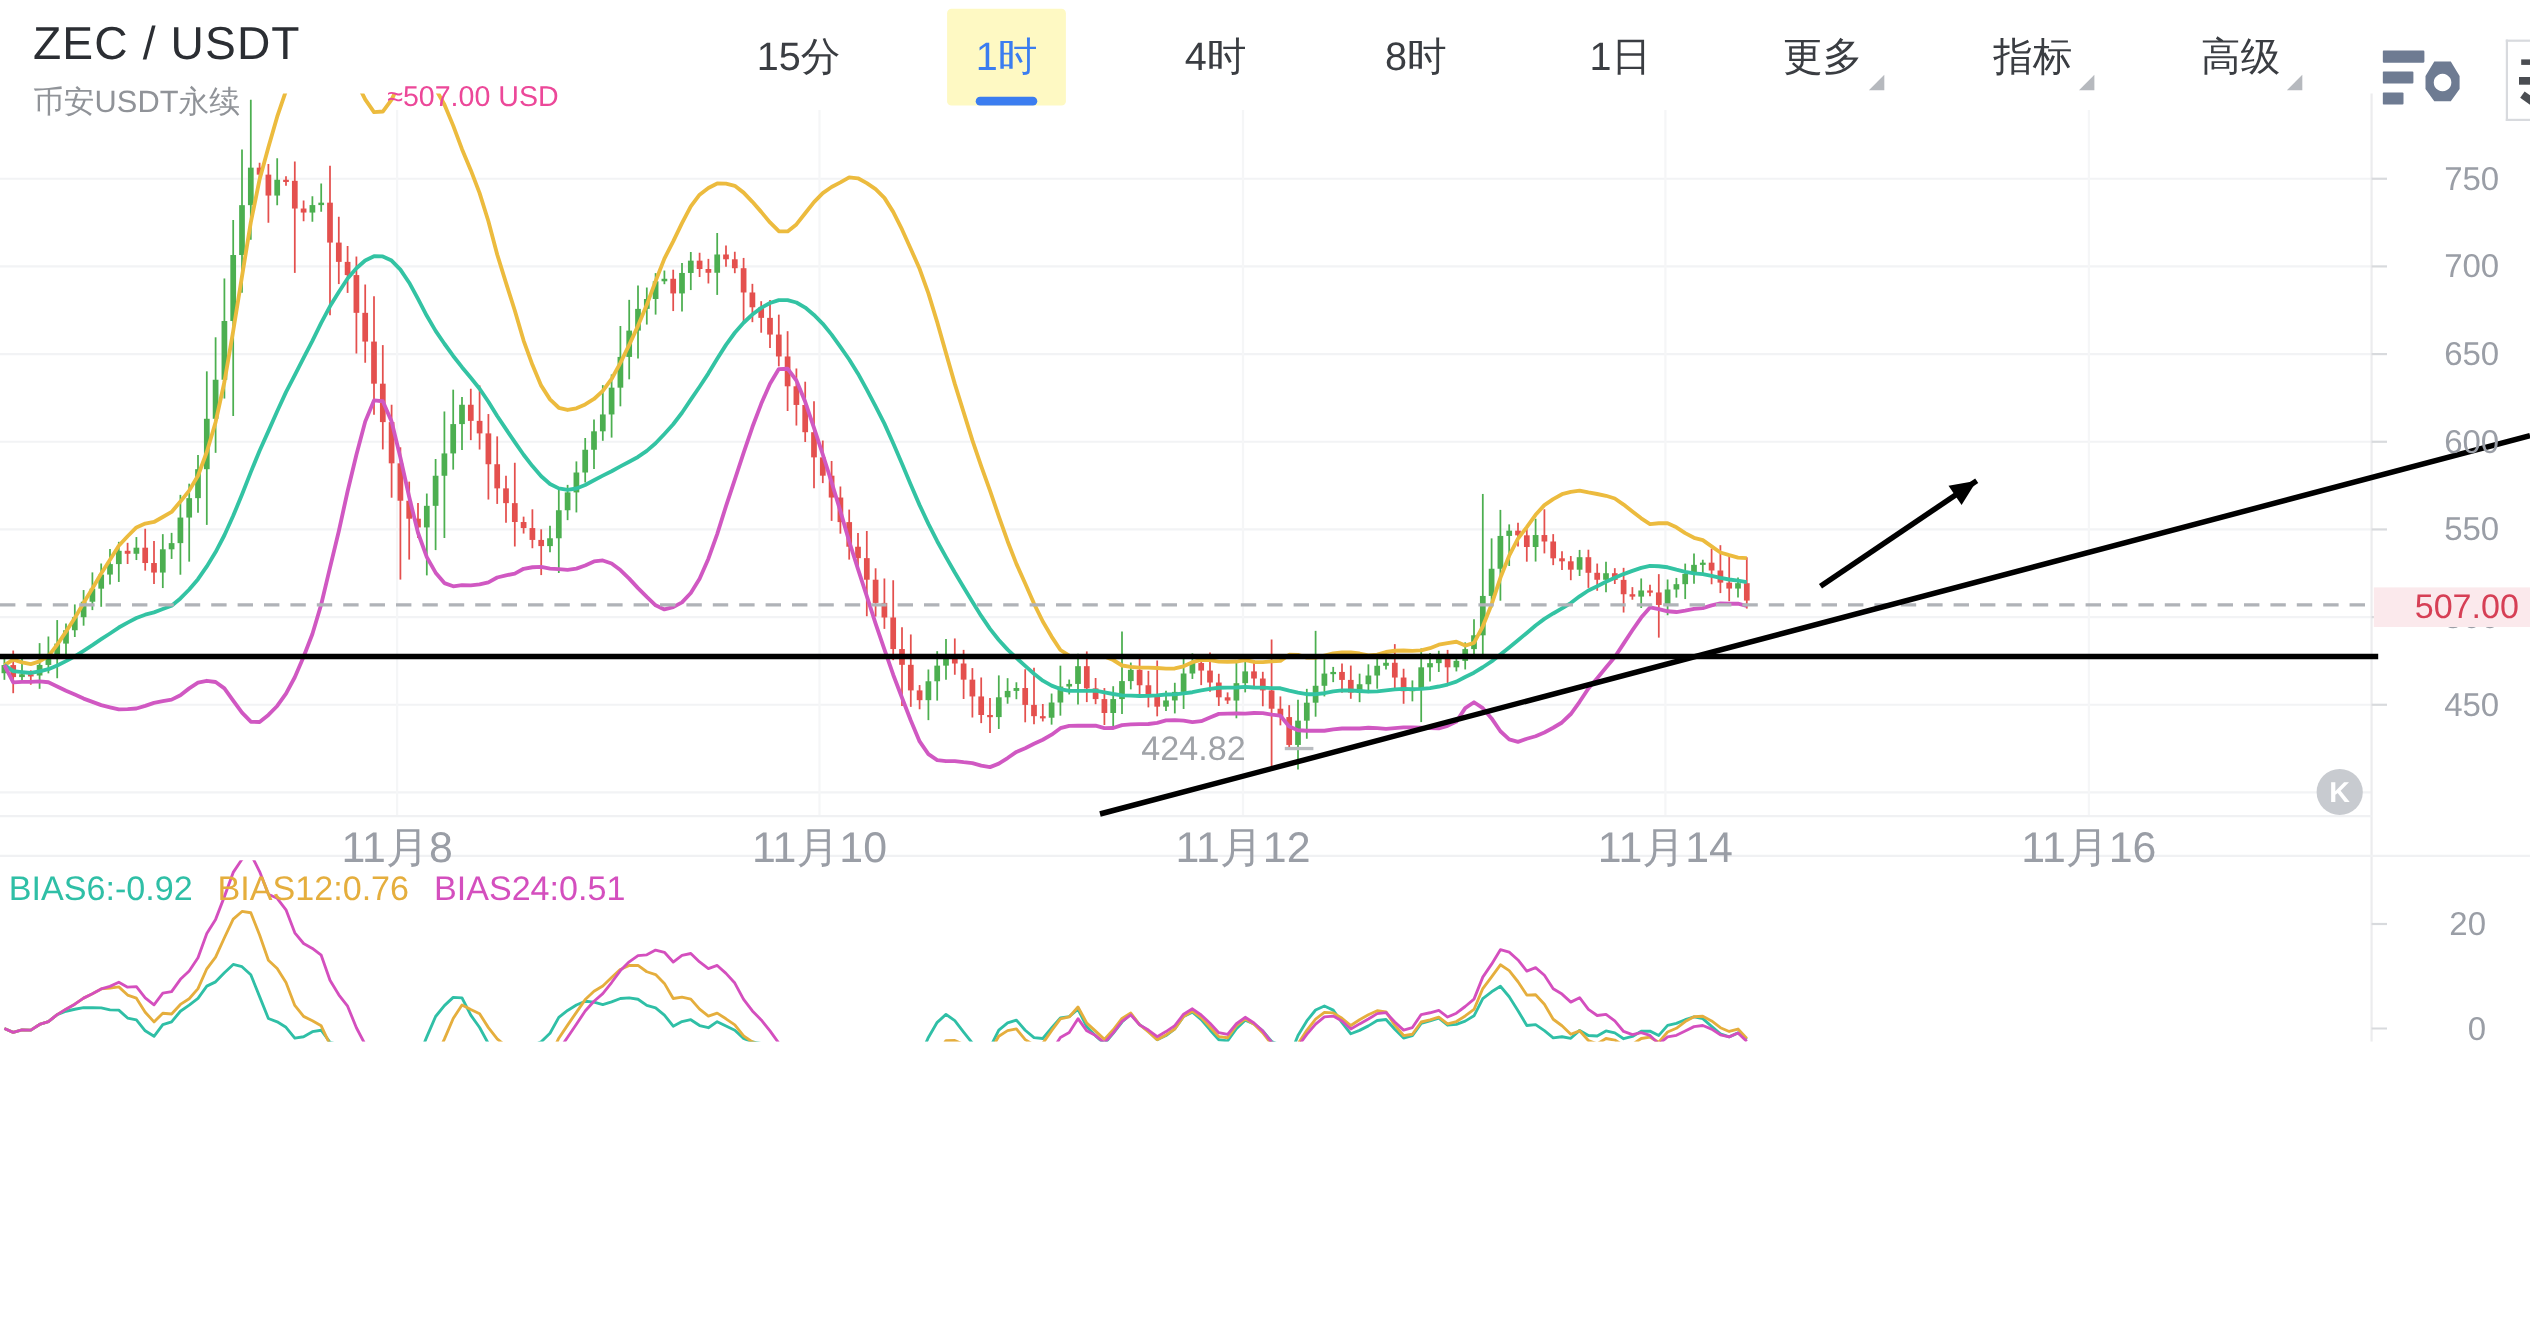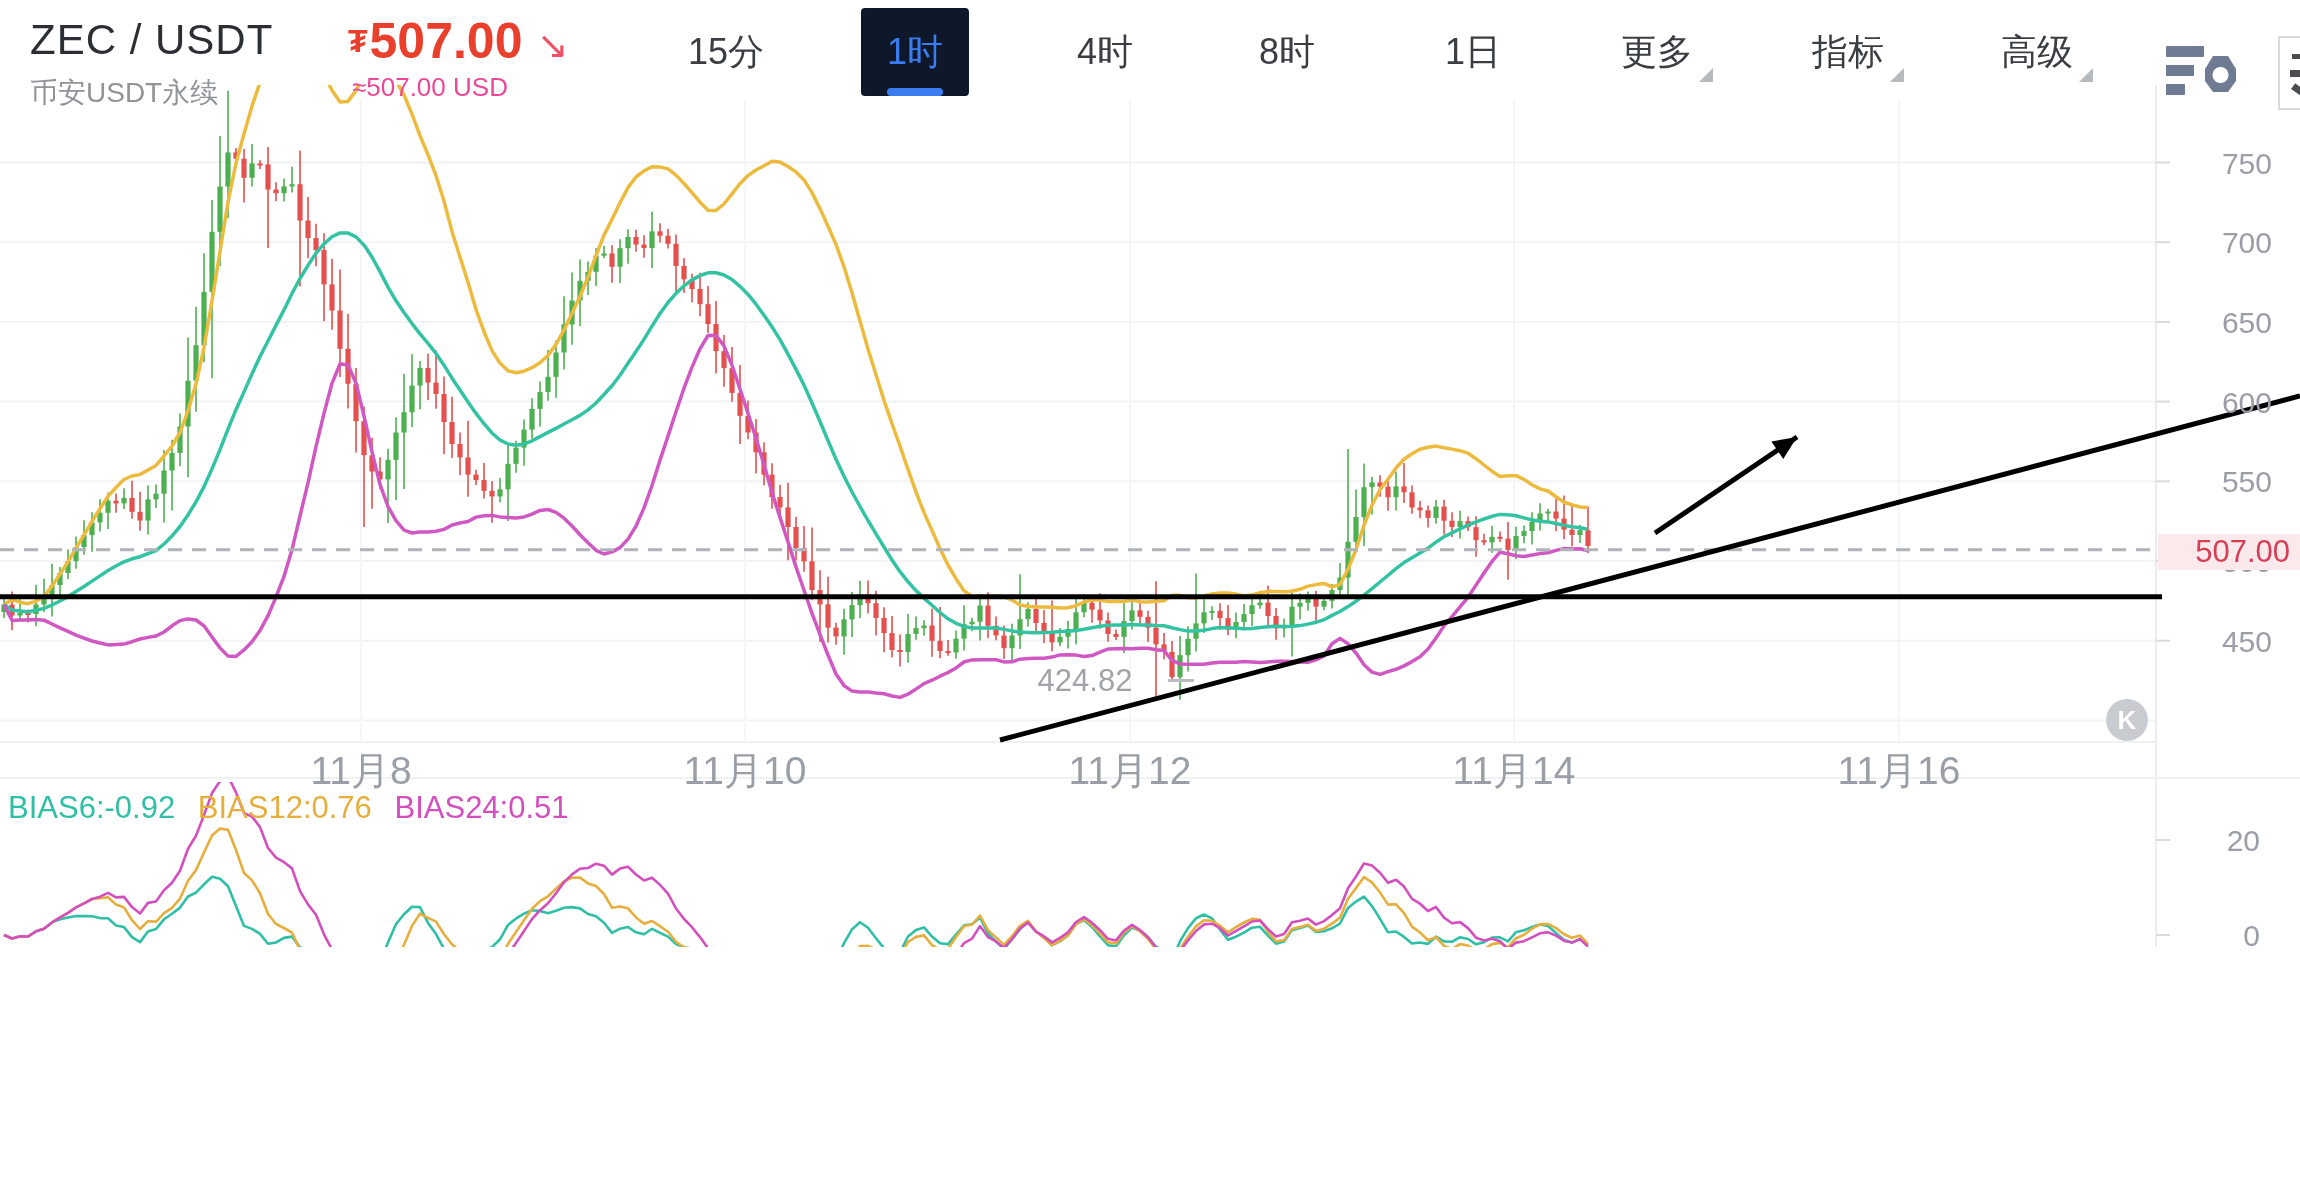--- a/index.html
+++ b/index.html
@@ -11,21 +11,21 @@
   #symbol-title{left:30px;top:16px;font-size:42px;color:#2b2e33;letter-spacing:1px;}
   #symbol-subtitle{left:30px;top:74px;font-size:28px;color:#909398;}
   #price-block{left:348px;top:12px;color:#e8402d;font-weight:bold;font-size:50px;white-space:nowrap;}
   #price-block .tprefix{font-size:32px;font-weight:bold;vertical-align:6px;margin-right:2px;}
   #price-block .trend{font-size:38px;color:#ef5164;font-weight:normal;margin-left:14px;}
   #price-usd{left:352px;top:72px;font-size:26px;color:#ec4899;}
 
   
   .tab{position:absolute;top:8px;height:88px;line-height:88px;transform:translateX(-50%);
        font-size:36px;color:#3a3d42;text-align:center;padding:0 26px;cursor:pointer;white-space:nowrap;}
-  .tab.selected{background:#0f172a;color:#3b7df0;border-radius:4px;text-align:right;}
+  .tab.selected{background:#fef9c3;color:#3b7df0;border-radius:4px;text-align:right;}
   .tab.selected .underline{position:absolute;left:50%;transform:translateX(-50%);bottom:0;
        width:56px;height:8px;background:#3b7df0;border-radius:4px;}
   .tab .dd-tri{position:absolute;right:6px;bottom:14px;width:0;height:0;
        border-bottom:14px solid #b6b9be;border-left:14px solid transparent;}
 
   #settings-icon{left:2166px;top:42px;width:72px;height:60px;cursor:pointer;}
   #cut-button{left:2278px;top:36px;width:40px;height:70px;background:#fff;
       border:2px solid #d8dade;border-right:none;}
   #cut-button .frag{position:absolute;background:#4a4d52;}
 
@@ -503,23 +503,20 @@
       <polyline points="4.0,1215.0 12.0,1205.7 20.0,1207.1 28.0,1207.8 36.0,1206.8 44.0,1204.4 52.0,1198.1 60.0,1191.2 68.0,1184.4 76.0,1177.0 84.0,1170.2 92.0,1163.4 100.0,1157.5 108.0,1151.7 116.0,1148.5 124.0,1145.8 132.0,1145.5 140.0,1146.2 148.0,1145.3 156.0,1144.2 164.0,1142.6 172.0,1141.7 180.0,1139.2 188.0,1132.4 196.0,1122.6 204.0,1107.9 212.0,1088.4 220.0,1068.7 228.0,1051.3 236.0,1040.7 244.0,1036.1 252.0,1032.6 260.0,1031.7 268.0,1034.0 276.0,1038.7 284.0,1044.6 292.0,1053.8 300.0,1067.6 308.0,1081.6 316.0,1097.7 324.0,1113.1 332.0,1127.4 340.0,1136.9 348.0,1136.6 356.0,1127.6 364.0,1112.1 372.0,1096.5 380.0,1083.9 388.0,1077.7 396.0,1075.7 404.0,1075.6 412.0,1079.4 420.0,1085.4 428.0,1090.4 436.0,1096.4 444.0,1104.2 452.0,1114.6 460.0,1122.9 468.0,1131.2 476.0,1141.4 484.0,1149.0 492.0,1155.3 500.0,1158.9 508.0,1161.2 516.0,1161.6 524.0,1161.6 532.0,1161.5 540.0,1161.3 548.0,1159.2 556.0,1154.6 564.0,1147.5 572.0,1139.1 580.0,1130.2 588.0,1121.2 596.0,1111.6 604.0,1104.1 612.0,1100.4 620.0,1097.4 628.0,1096.6 636.0,1098.8 644.0,1104.2 652.0,1111.5 660.0,1121.0 668.0,1130.2 676.0,1140.6 684.0,1151.0 692.0,1160.8 700.0,1169.6 708.0,1176.3 716.0,1176.5 724.0,1171.1 732.0,1161.7 740.0,1150.8 748.0,1140.2 756.0,1129.7 764.0,1119.0 772.0,1107.5 780.0,1098.1 788.0,1089.7 796.0,1081.1 804.0,1073.7 812.0,1067.4 820.0,1062.7 828.0,1058.4 836.0,1054.9 844.0,1055.8 852.0,1060.9 860.0,1069.0 868.0,1077.8 876.0,1085.7 884.0,1093.9 892.0,1100.7 900.0,1107.9 908.0,1118.0 916.0,1128.9 924.0,1139.6 932.0,1148.4 940.0,1157.7 948.0,1166.2 956.0,1174.3 964.0,1182.4 972.0,1185.7 980.0,1185.8 988.0,1185.8 996.0,1185.9 1004.0,1185.1 1012.0,1186.6 1020.0,1190.0 1028.0,1190.9 1036.0,1191.3 1044.0,1191.3 1052.0,1192.0 1060.0,1193.3 1068.0,1193.4 1076.0,1192.2 1084.0,1190.0 1092.0,1189.4 1100.0,1191.1 1108.0,1193.3 1116.0,1193.5 1124.0,1193.4 1132.0,1192.8 1140.0,1193.8 1148.0,1193.8 1156.0,1192.9 1164.0,1192.3 1172.0,1185.1 1180.0,1183.5 1188.0,1184.4 1196.0,1184.4 1204.0,1183.6 1212.0,1183.2 1220.0,1183.2 1228.0,1183.2 1236.0,1183.7 1244.0,1184.8 1252.0,1184.4 1260.0,1182.9 1268.0,1182.8 1276.0,1183.1 1284.0,1183.1 1292.0,1182.8 1300.0,1181.8 1308.0,1180.3 1316.0,1180.7 1324.0,1182.1 1332.0,1189.3 1340.0,1190.8 1348.0,1181.8 1356.0,1169.2 1364.0,1153.7 1372.0,1142.3 1380.0,1135.3 1388.0,1132.6 1396.0,1129.6 1404.0,1128.0 1412.0,1128.0 1420.0,1128.6 1428.0,1131.5 1436.0,1136.2 1444.0,1142.3 1452.0,1147.0 1460.0,1151.9 1468.0,1157.0 1476.0,1164.4 1484.0,1171.9 1492.0,1179.1 1500.0,1184.9 1508.0,1184.0 1516.0,1183.2 1524.0,1184.3 1532.0,1186.8 1540.0,1189.1 1548.0,1190.2 1556.0,1193.5 1564.0,1196.4 1572.0,1197.2 1580.0,1198.1 1588.0,1197.4" fill="none" stroke="#33c3a3" stroke-width="3" stroke-linejoin="round" clip-path="url(#cw)"></polyline>
       <line x1="0" y1="549.842" x2="2156" y2="549.842" stroke="#b0b3b8" stroke-width="3" stroke-dasharray="14 10"></line>
       <line x1="0" y1="596.865" x2="2162" y2="596.865" stroke="#000000" stroke-width="5"></line>
       <line x1="1000" y1="740" x2="2300" y2="396" stroke="#000000" stroke-width="5"></line>
       <line x1="1655" y1="533" x2="1797" y2="437" stroke="#000000" stroke-width="5"></line>
       <path d="M 1797 437 L 1783.27028837332 459.0792893601267 L 1771.3947369638056 441.5133695668869 Z" fill="#000"></path>
     </svg>
 
   <div class="abs" id="symbol-title">ZEC / USDT</div>
   <div class="abs" id="symbol-subtitle">币安USDT永续</div>
-  <div class="abs" id="price-block">
-    <span class="tprefix">₮</span><span>507.00</span><span class="trend">↘</span>
-  </div>
   <div class="abs" id="price-usd">≈507.00 USD</div>
 
   <div id="tabs">
       <div class="tab" style="left: 726px;">15分</div>
       <div class="tab selected" style="left: 915px;">1时<span class="underline"></span></div>
       <div class="tab" style="left: 1105px;">4时</div>
       <div class="tab" style="left: 1287px;">8时</div>
       <div class="tab" style="left: 1473px;">1日</div>
       <div class="tab" style="left: 1657px;">更多<span class="dd-tri"></span></div>
       <div class="tab" style="left: 1848px;">指标<span class="dd-tri"></span></div>

